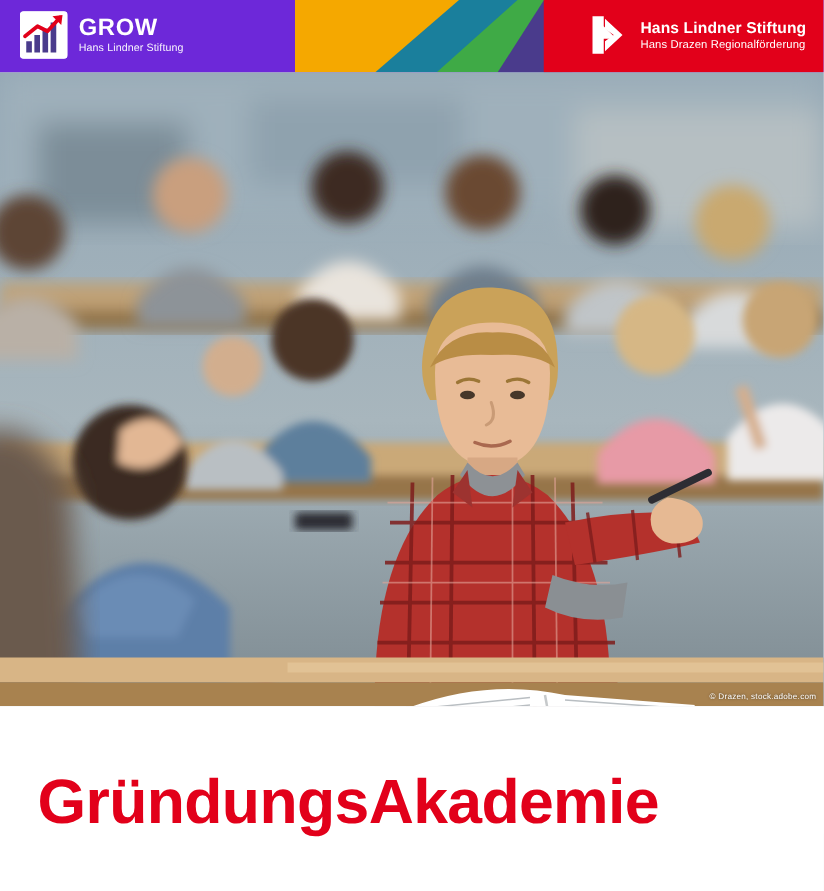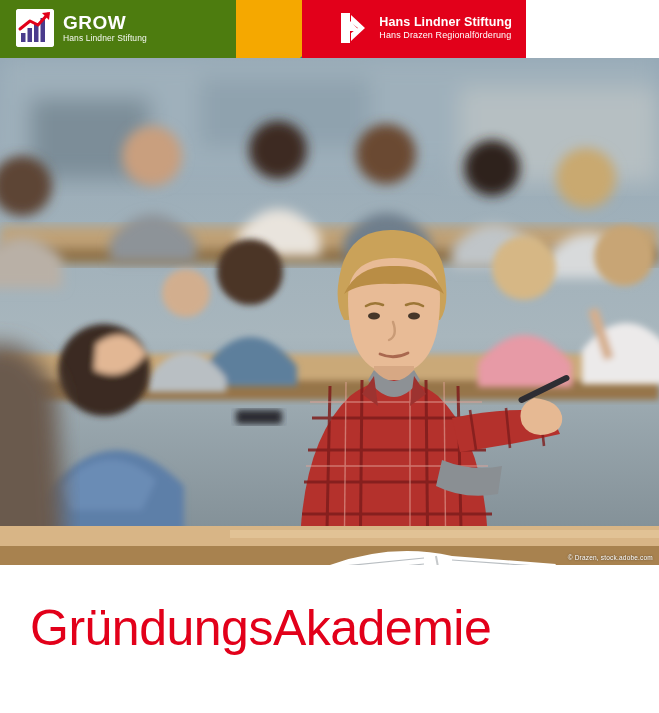--- a/index.html
+++ b/index.html
@@ -14,23 +14,23 @@
   .page {
     position: relative;
     width: 659px;
     height: 713px;
     background: #ffffff;
   }
 
   
   .header {
     position: relative;
-    width: 526px;
+    width: 659px;
     height: 58px;
-    background: #4d7c0f;
+    background: #6d28d9;
     overflow: hidden;
   }
   .hdr-right {
     position: absolute;
     top: 0; right: 0;
     width: 224px;
     height: 58px;
     background: #e2001a;
   }
   
@@ -148,24 +148,24 @@
     padding: 38px 0 0 30px;
     background: #ffffff;
   }
   .subtitle {
     font-size: 20.5px;
     color: #1a1a1a;
     font-weight: normal;
     letter-spacing: 0.1px;
   }
   .maintitle {
-    margin-top: 0;
+    margin-top: 13px;
     font-size: 50px;
     line-height: 1.02;
-    font-weight: normal;
+    font-weight: bold;
     color: #e2001a;
     letter-spacing: -0.5px;
   }
 </style>
 </head>
 <body>
 
 <div class="page">
 
   <div class="header">

